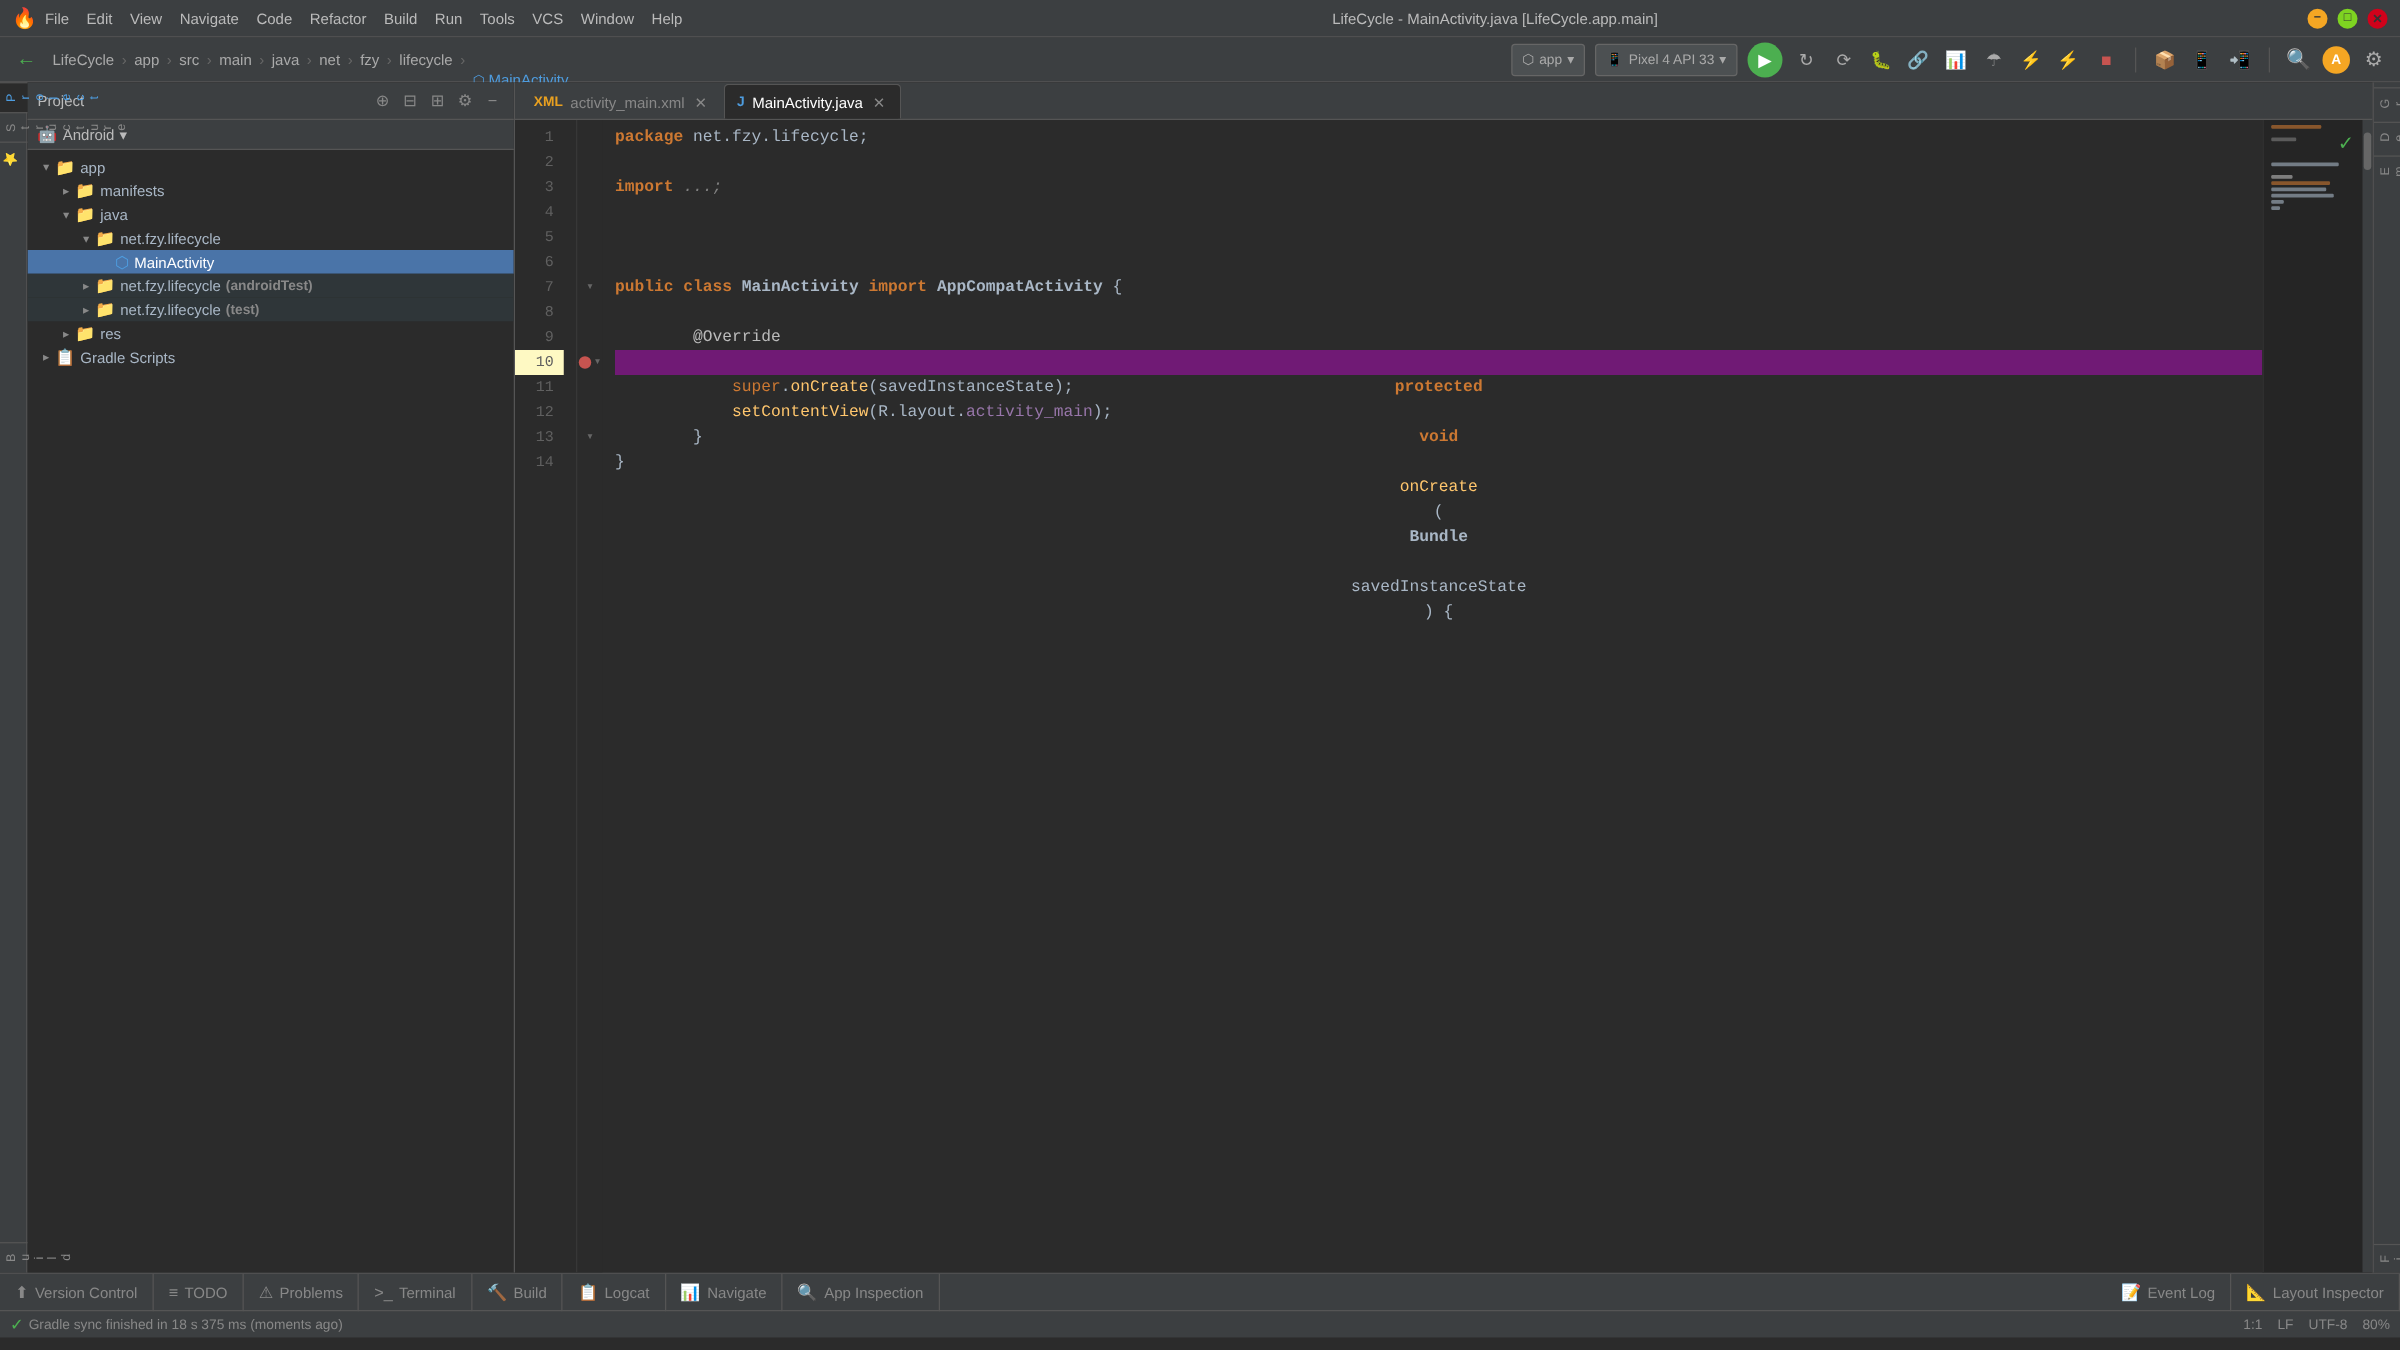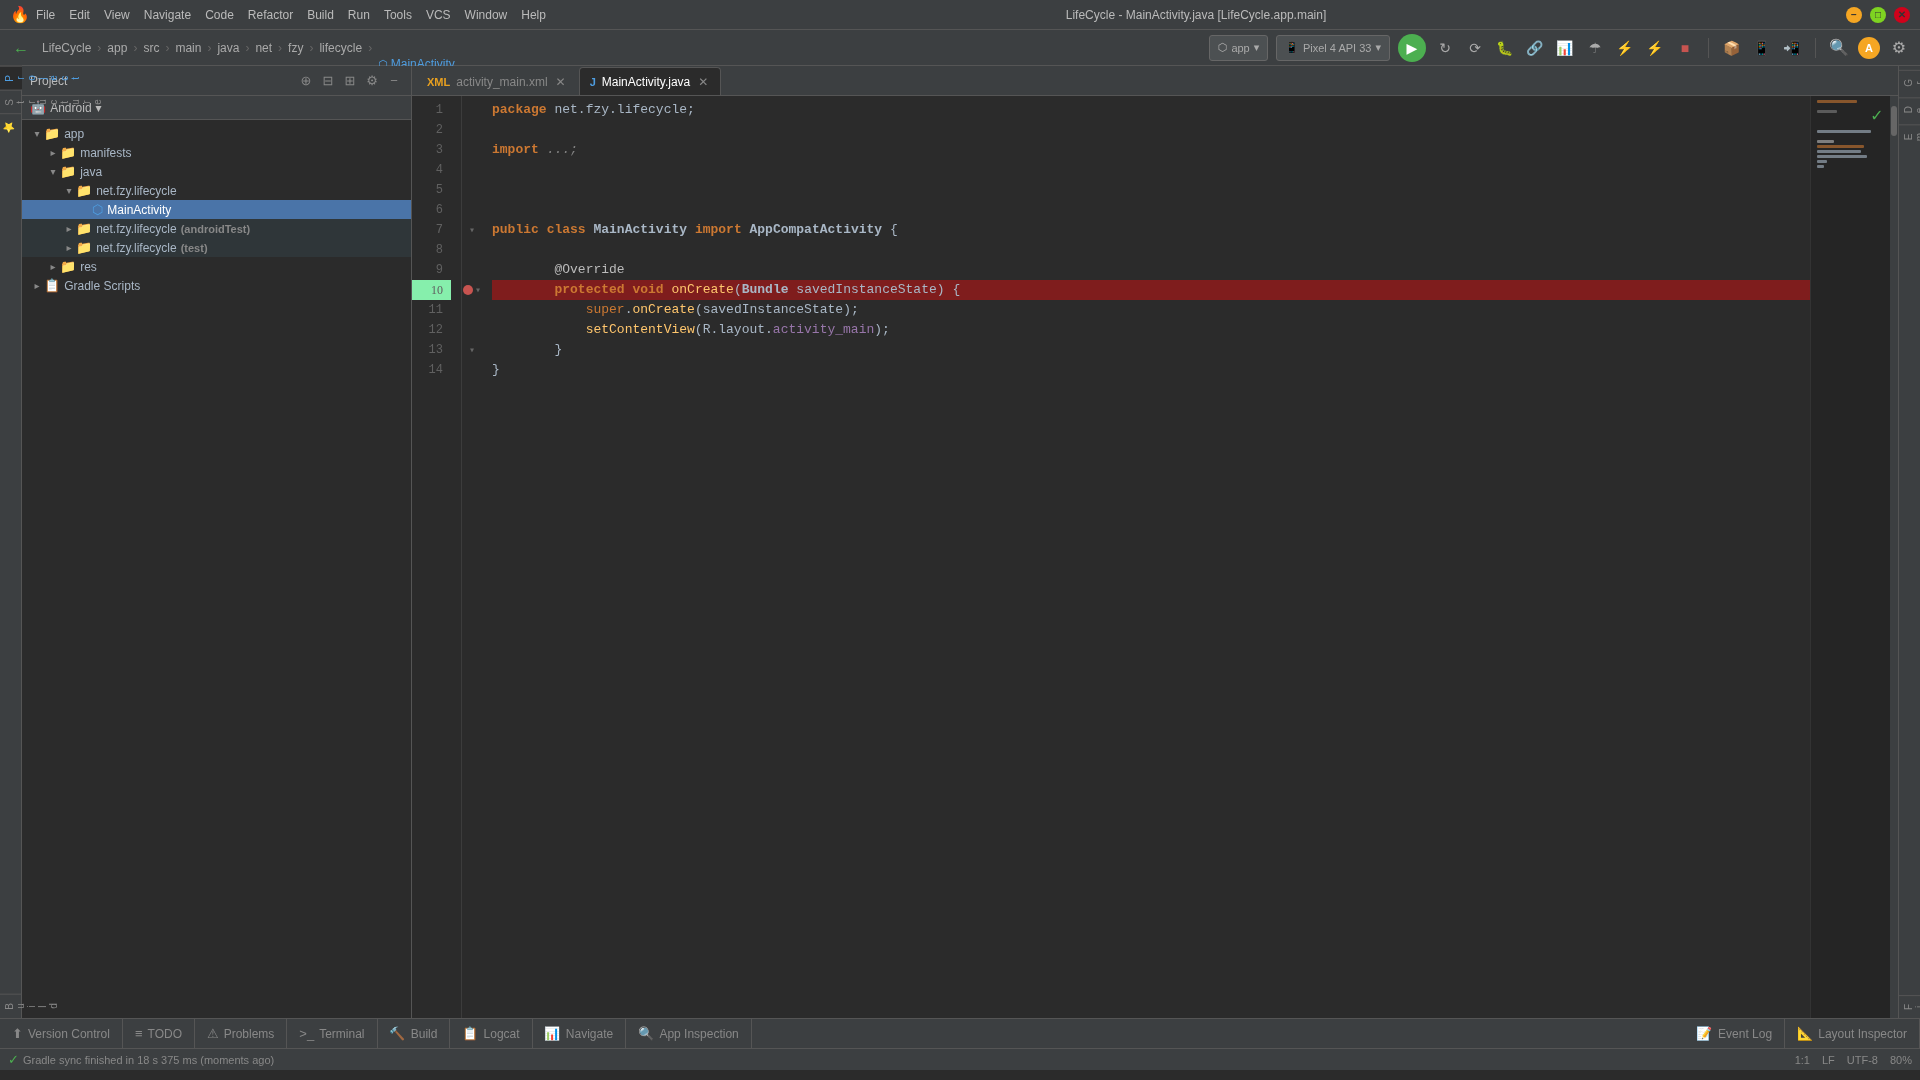--- a/index.html
+++ b/index.html
@@ -203,40 +203,40 @@
       padding-right: 10px;
       color: #606060;
       font-size: 12px;
       line-height: 20px;
       padding-top: 4px;
       border-right: 1px solid #3c3c3c;
       flex-shrink: 0;
       user-select: none;
     }
     .line-num { height: 20px; display: flex; align-items: center; justify-content: flex-end; padding-right: 8px; }
-    .line-num.active-line { background: #86efac; font-family: Liberation Serif, serif; }
+    .line-num.active-line { background: #fef9c3; }
 
     .gutter {
       width: 20px;
       background: #2b2b2b;
       flex-shrink: 0;
       padding-top: 4px;
     }
     .gutter-item { height: 20px; display: flex; align-items: center; justify-content: center; }
     .breakpoint { width: 10px; height: 10px; background: #c75450; border-radius: 50%; }
     .fold-btn { color: #666; font-size: 10px; cursor: pointer; }
 
     .code-content {
       flex: 1;
       overflow: auto;
       padding: 4px 0 4px 10px;
       line-height: 20px;
     }
     .code-line { height: 20px; display: flex; align-items: center; white-space: pre; }
-    .code-line.highlight { background: #7f1d1d; }
+    .code-line.highlight { background: #701a75; flex-direction: column; }
 
     
     .kw { color: #cc7832; font-weight: bold; }
     .kw2 { color: #cc7832; text-align: right; }
     .cls { color: #a9b7c6; font-weight: bold; }
     .ann { color: #bbb; }
     .fn { color: #ffc66d; }
     .comment { color: #808080; font-style: italic; }
     .param { color: #a9b7c6; }
     .field { color: #9876aa; }

